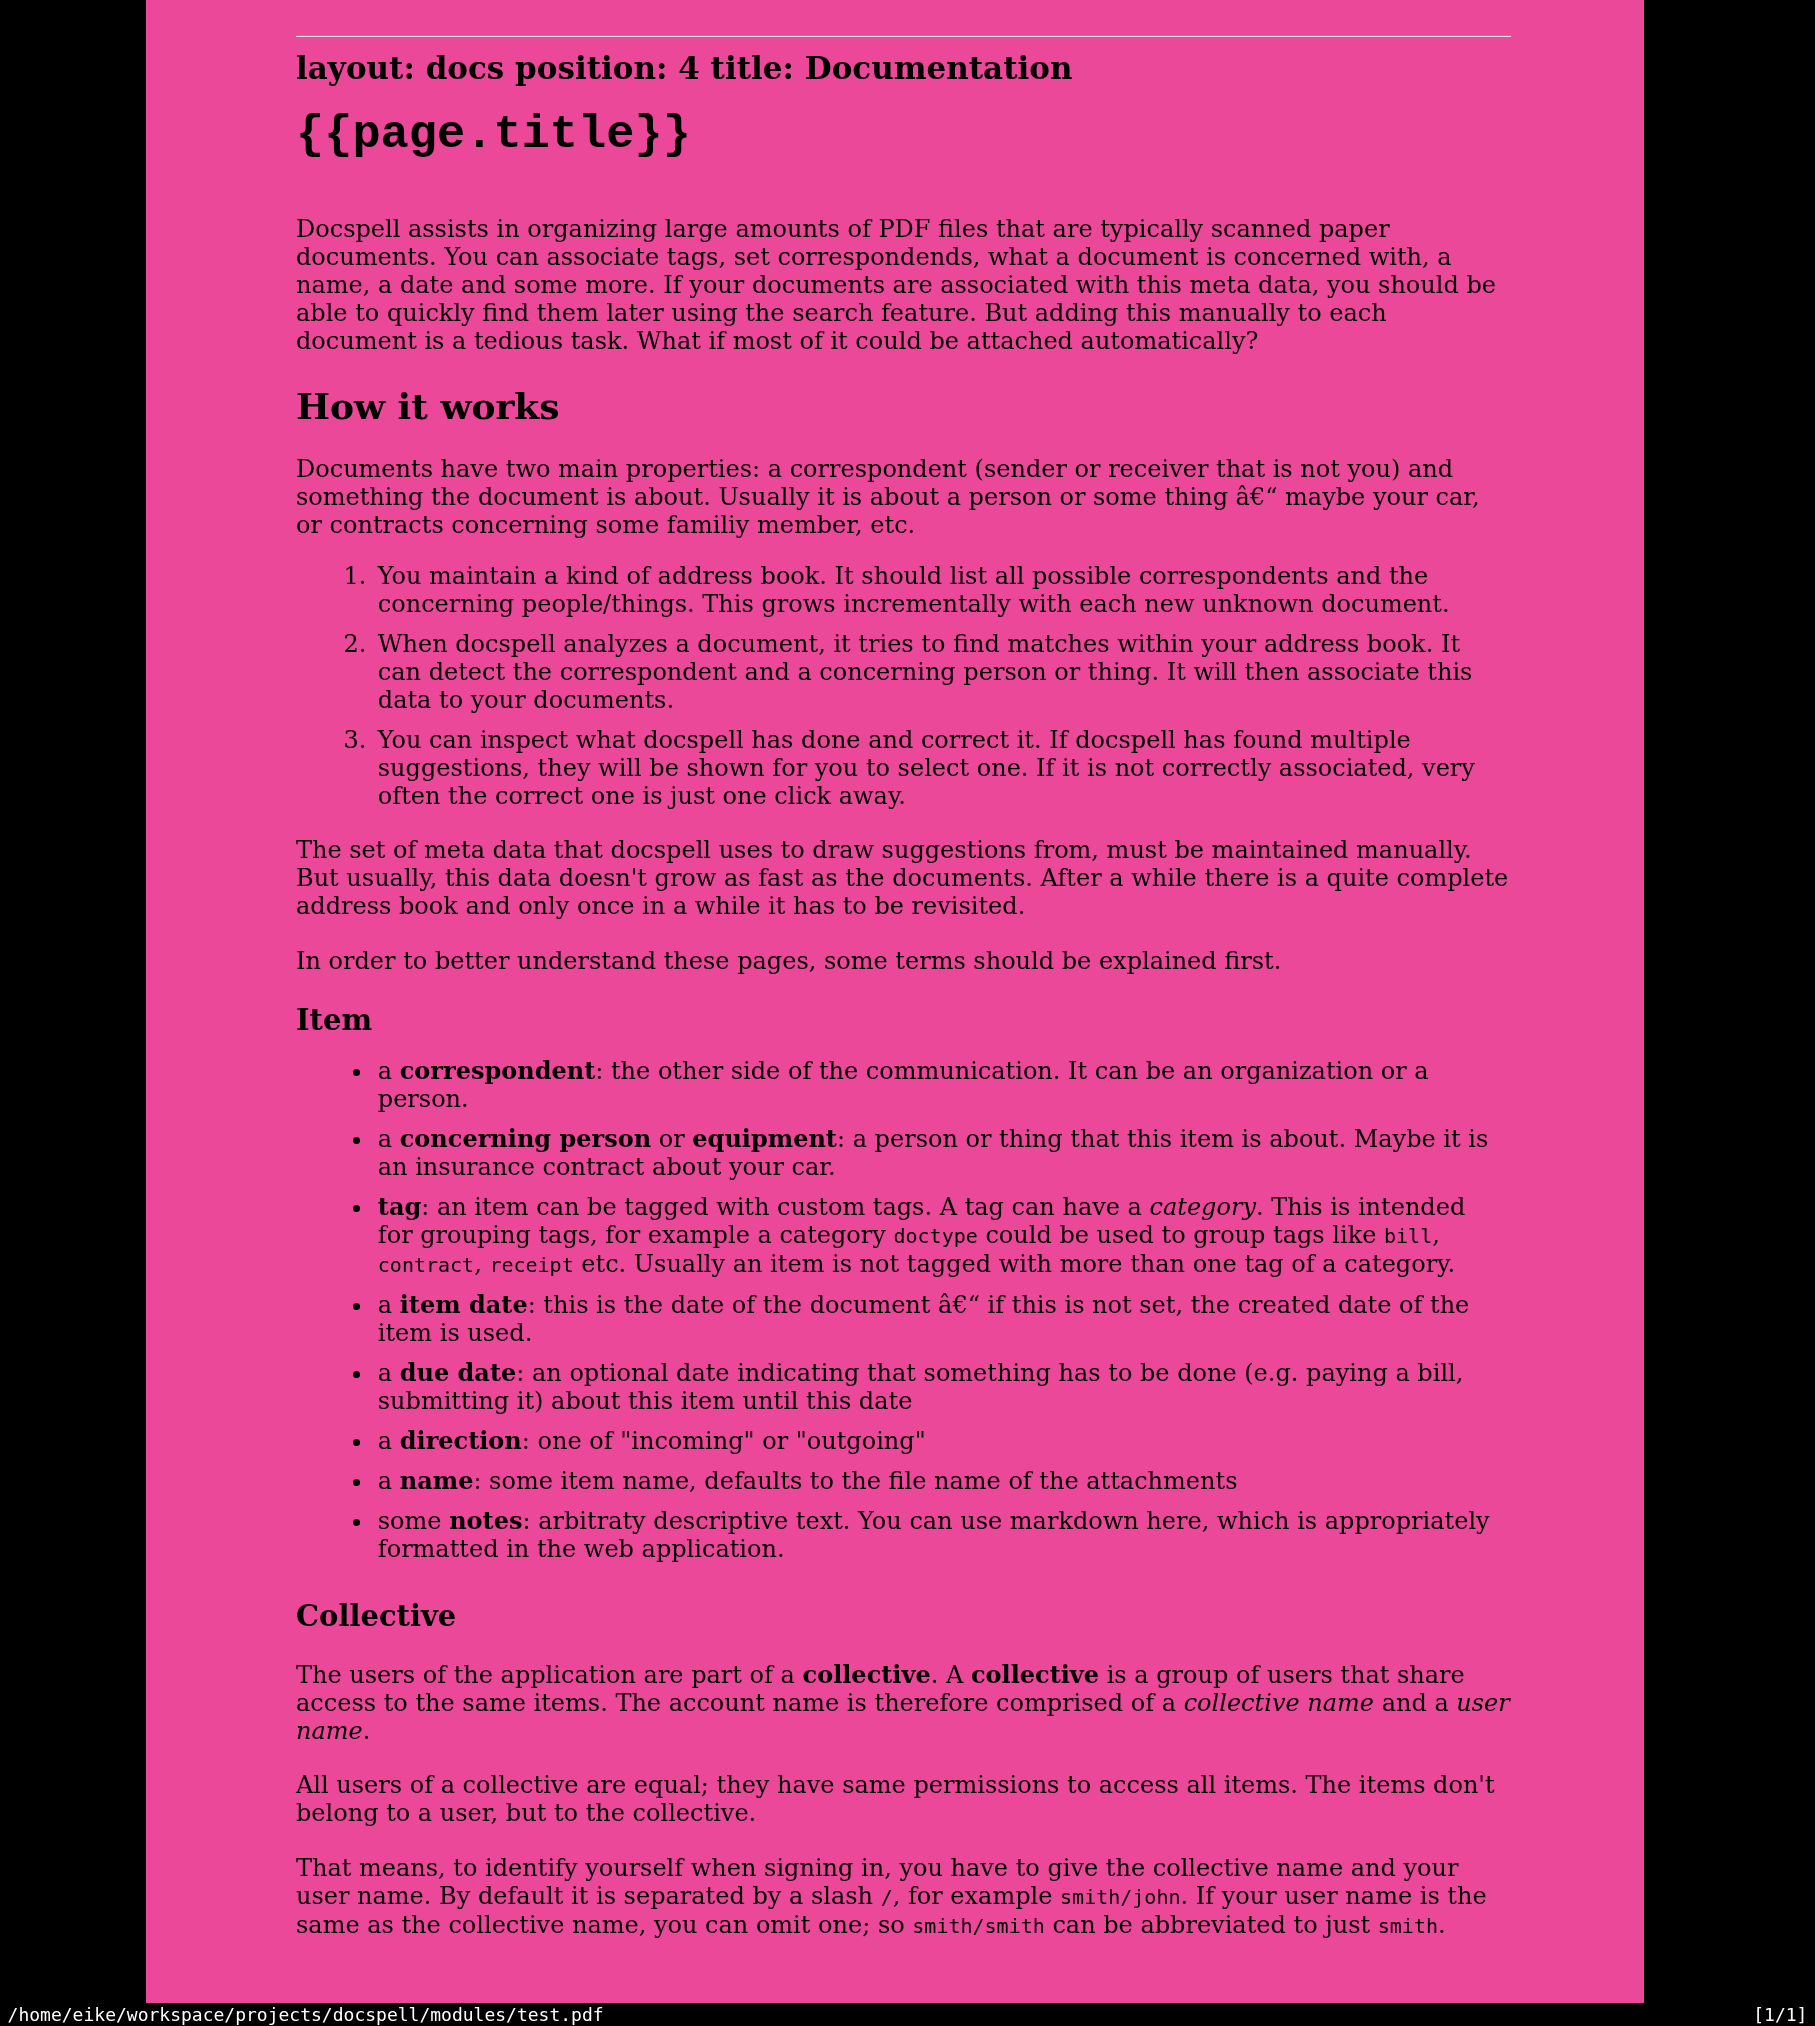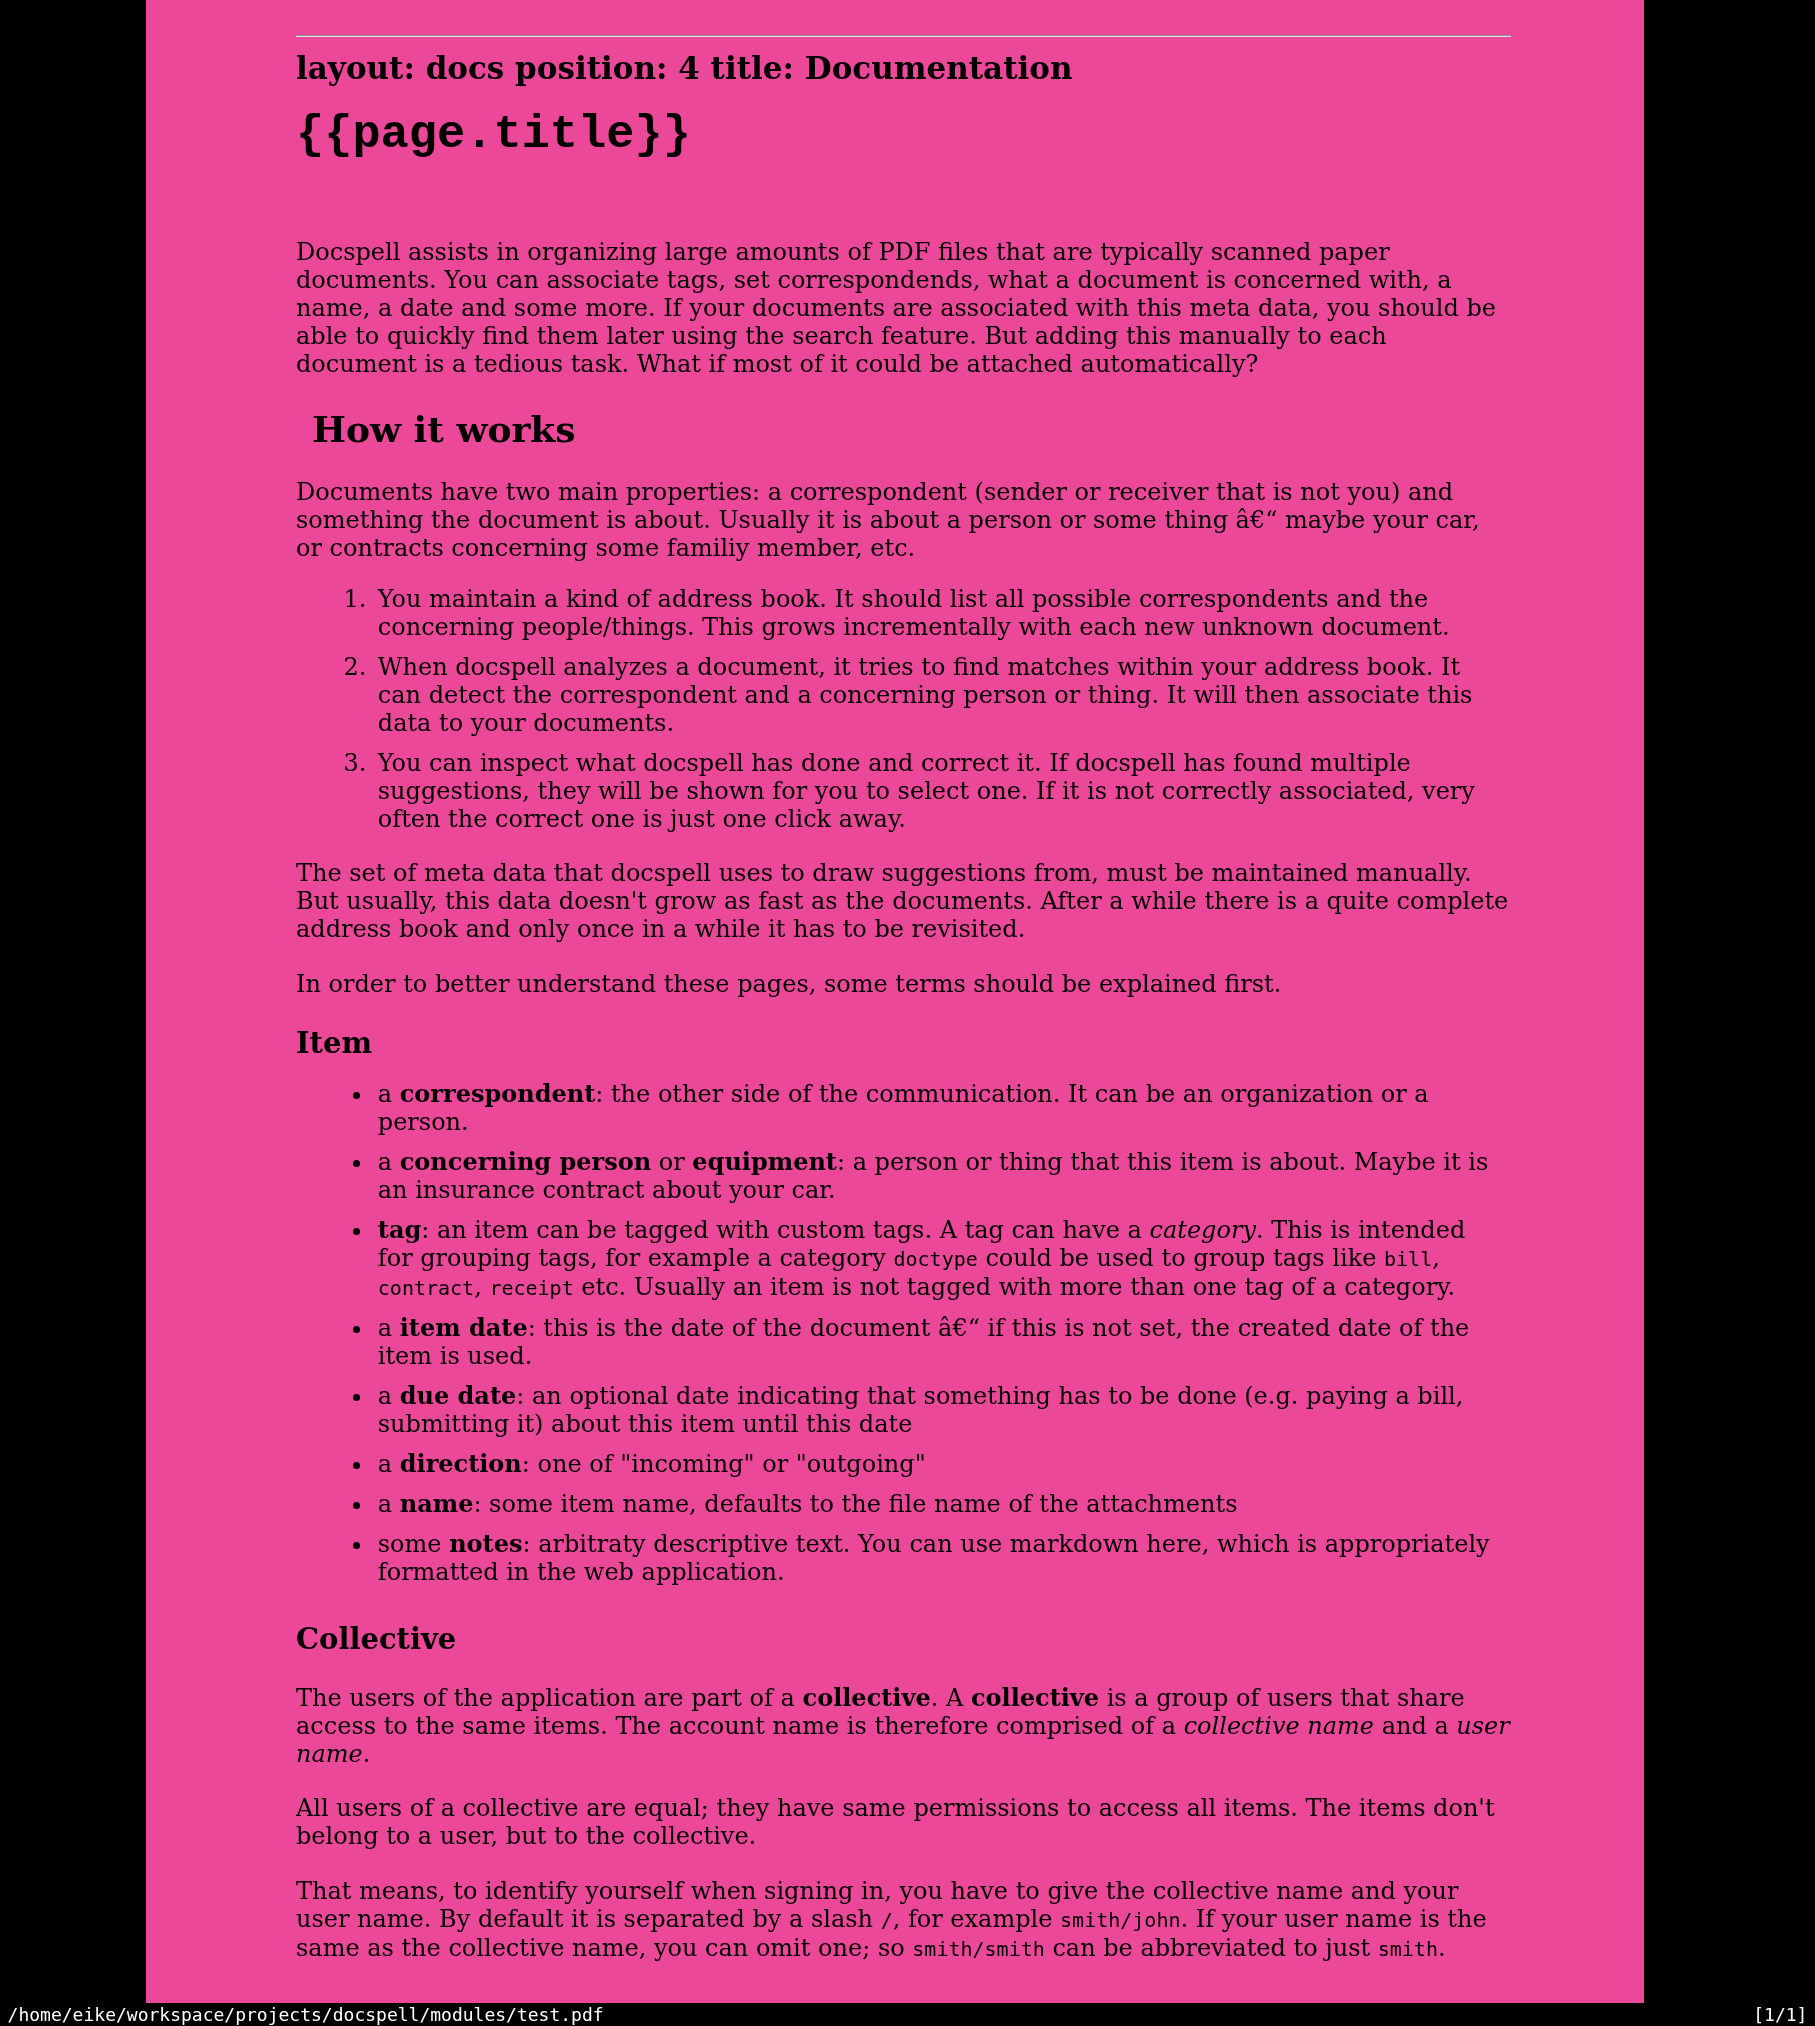--- a/index.html
+++ b/index.html
@@ -47,26 +47,26 @@
   h1.page-title {
     font-size: 47px;
     line-height: 53px;
     font-weight: bold;
     margin: 21px 0 0 0;
     font-family: Liberation Mono, monospace;
   }
   .content p {
     margin: 26.5px 0 0 0;
   }
-  p.intro { margin-top: 77px; }
+  p.intro { margin-top: 54px; }
   h2.section-heading {
     font-size: 36px;
     line-height: 44px;
     font-weight: bold;
-    margin: 29px 0 0 16px;
+    margin: 29px 0 0 0;
   }
   h3.subsection-heading {
     font-size: 29px;
     line-height: 36px;
     font-weight: bold;
     margin: 27.4px 0 0 0;
   }
   h3.collective-heading { margin-top: 35px; }
   .content ol {
     margin: 23px 0 0 0;

